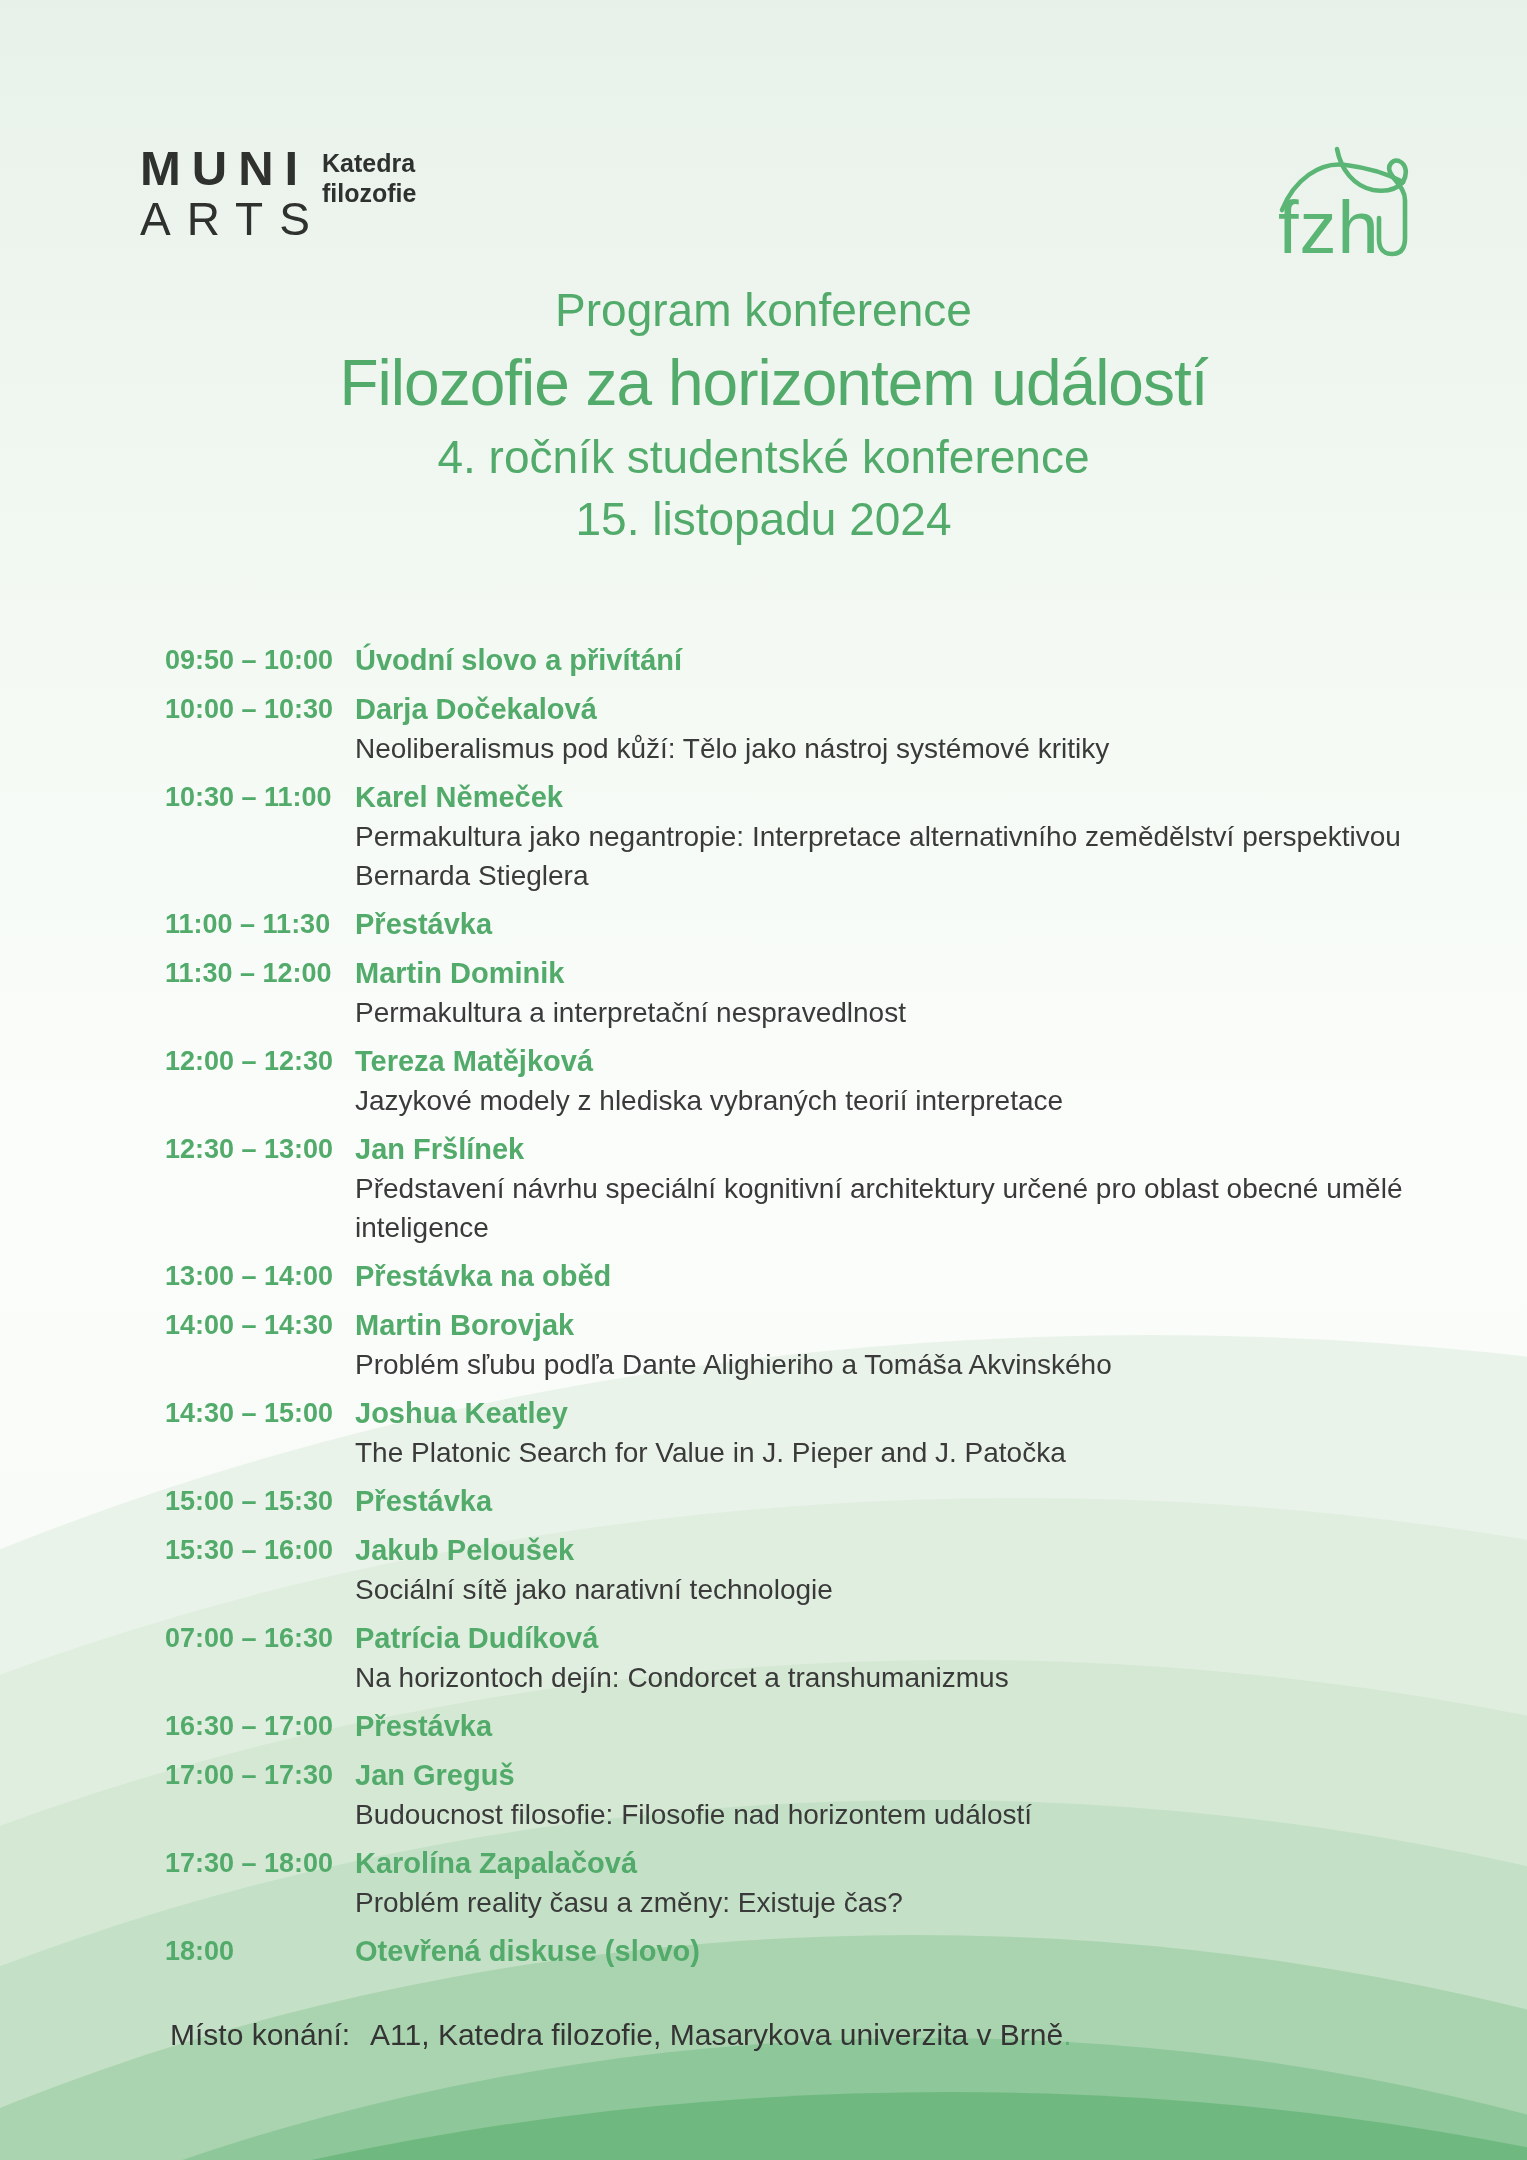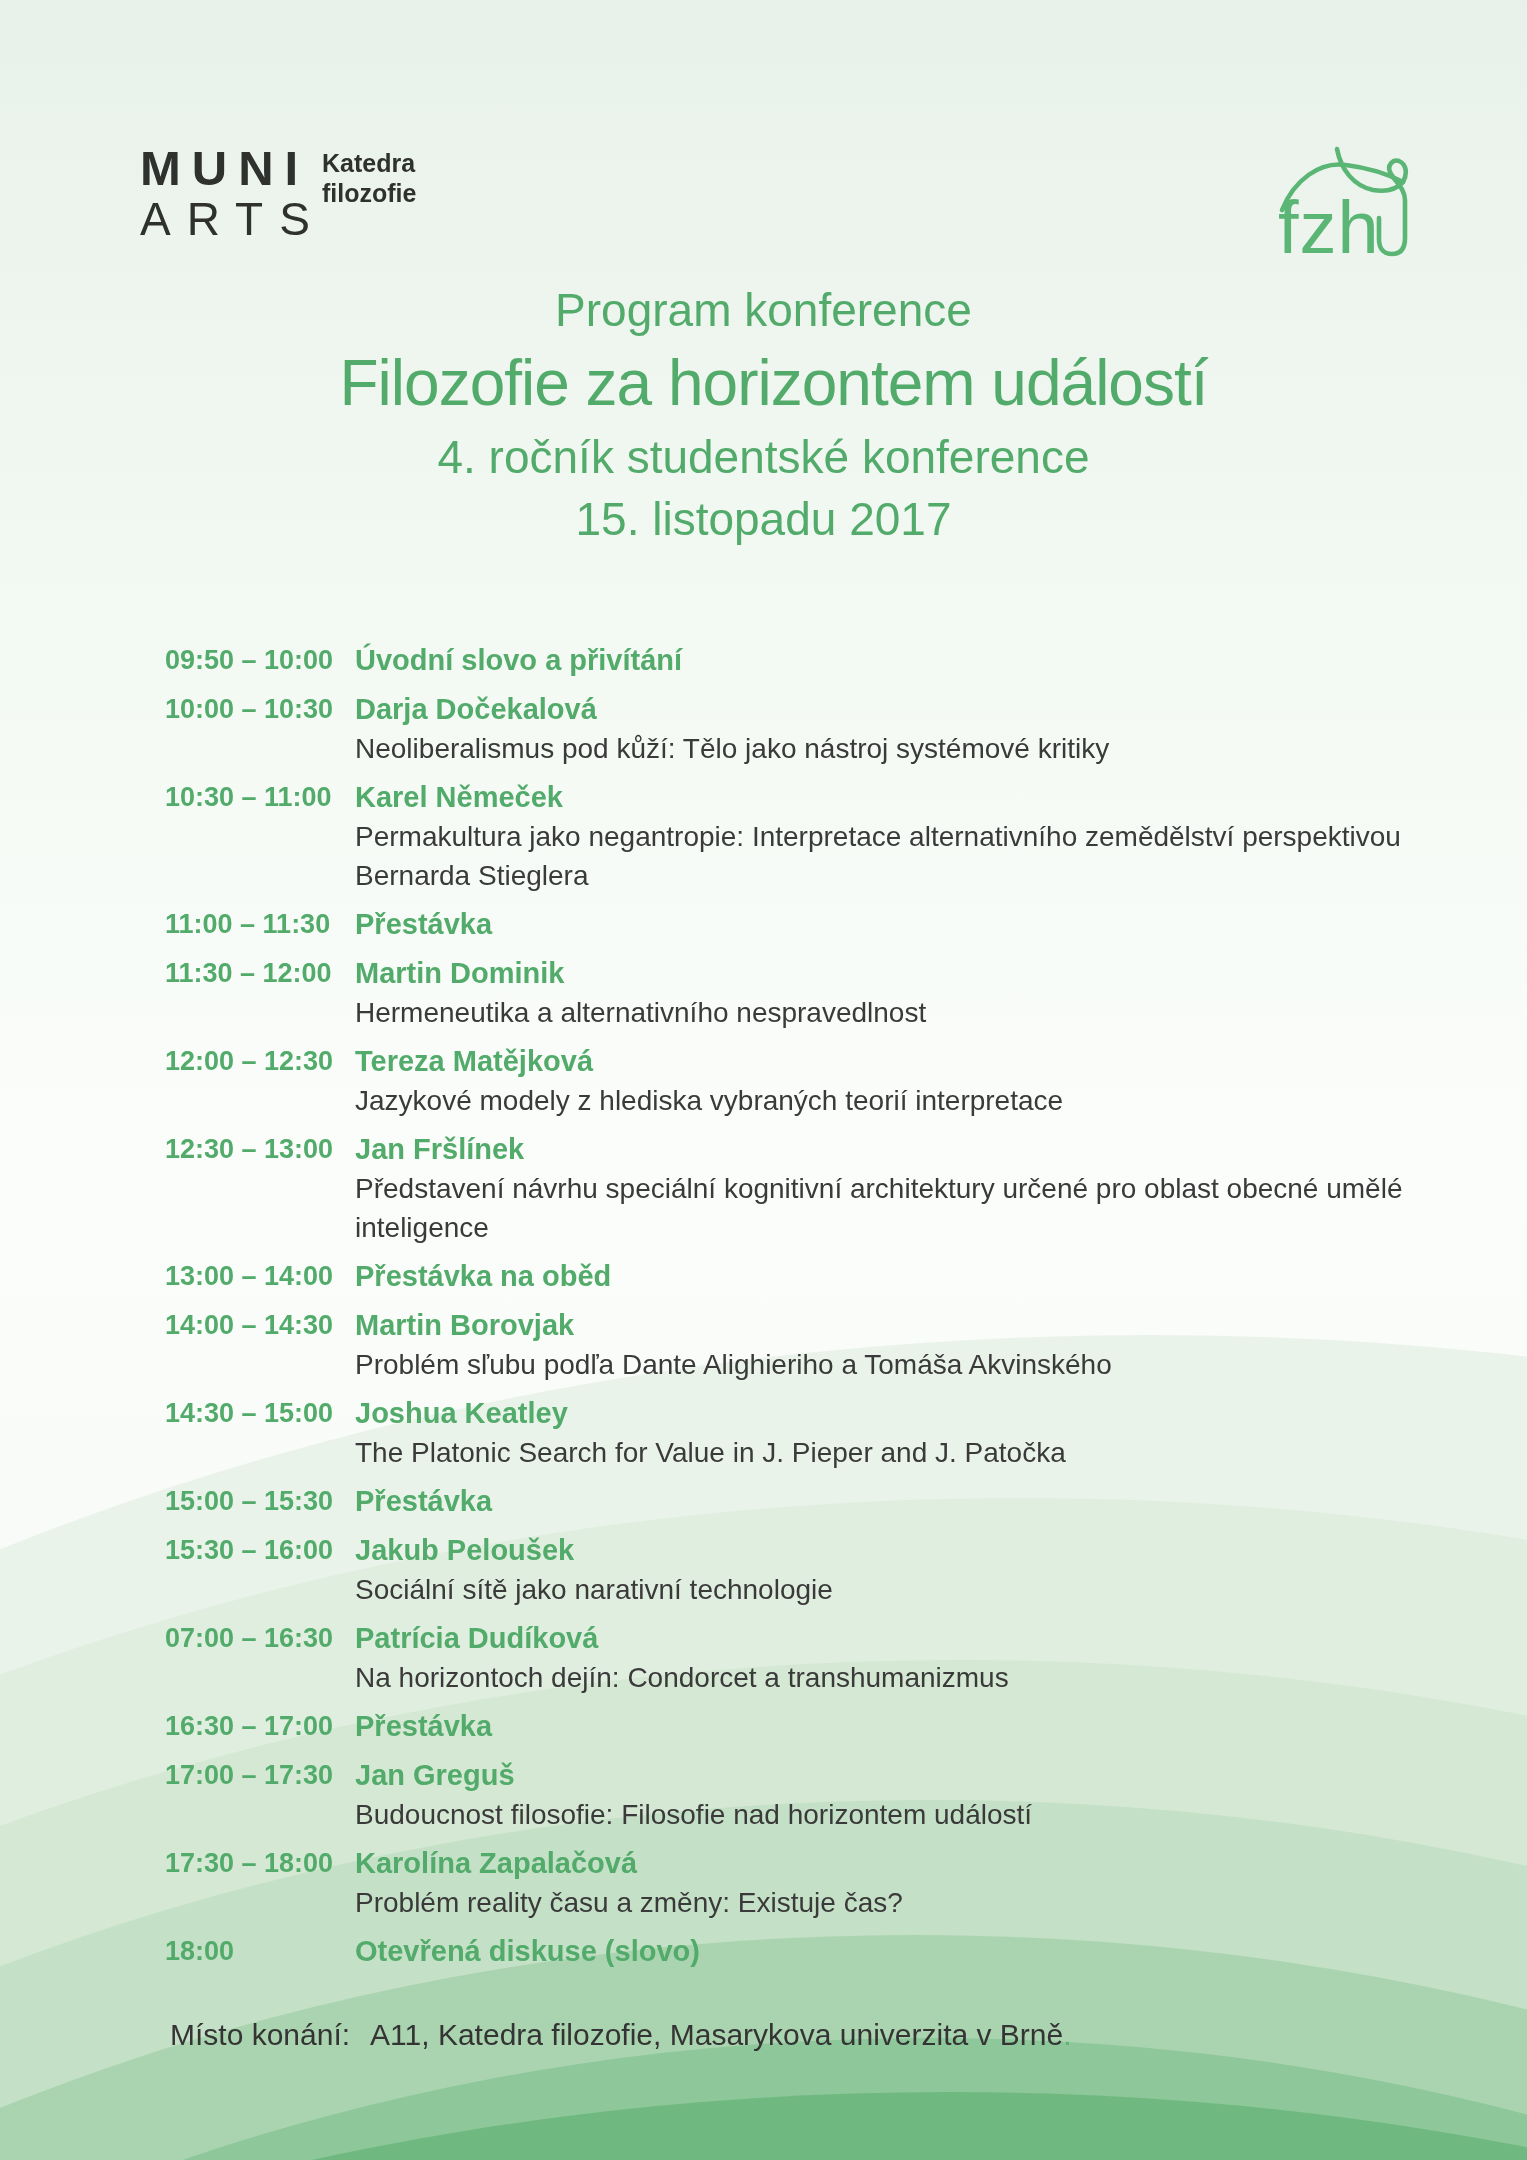--- a/index.html
+++ b/index.html
@@ -93,21 +93,21 @@
           <path d="M 103,78 L 103,99 C 103,110 109,114 116,114 C 124,114 129,109 129,98 L 129,60 C 129,48 118,41 114,32 C 111,25 117,19 123,21 C 130,24 132,33 127,42"></path>
         </g>
         <text x="2" y="113" fill="#5bb574" font-family="Liberation Sans, DejaVu Sans, sans-serif" font-size="74" letter-spacing="1">fzh</text>
       </svg>
     </div>
 
     <div class="heading">
       <div class="kicker">Program konference</div>
       <div class="main-title">Filozofie za horizontem událostí</div>
       <div class="subtitle">4. ročník studentské konference</div>
-      <div class="date-line">15. listopadu 2017</div>
+      <div class="date-line">15. listopadu 2024</div>
     </div>
 
     <div class="schedule">
         <div class="entry">
           <div class="time">09:50 – 10:00</div>
           <div class="body">
             <div class="title">Úvodní slovo a přivítání</div>
           </div>
         </div>
         <div class="entry">
@@ -127,21 +127,21 @@
         <div class="entry">
           <div class="time">11:00 – 11:30</div>
           <div class="body">
             <div class="title">Přestávka</div>
           </div>
         </div>
         <div class="entry">
           <div class="time">11:30 – 12:00</div>
           <div class="body">
             <div class="title">Martin Dominik</div>
-            <div class="topic">Hermeneutika a alternativního nespravedlnost</div>
+            <div class="topic">Permakultura a interpretační nespravedlnost</div>
           </div>
         </div>
         <div class="entry">
           <div class="time">12:00 – 12:30</div>
           <div class="body">
             <div class="title">Tereza Matějková</div>
             <div class="topic">Jazykové modely z hlediska vybraných teorií interpretace</div>
           </div>
         </div>
         <div class="entry">

